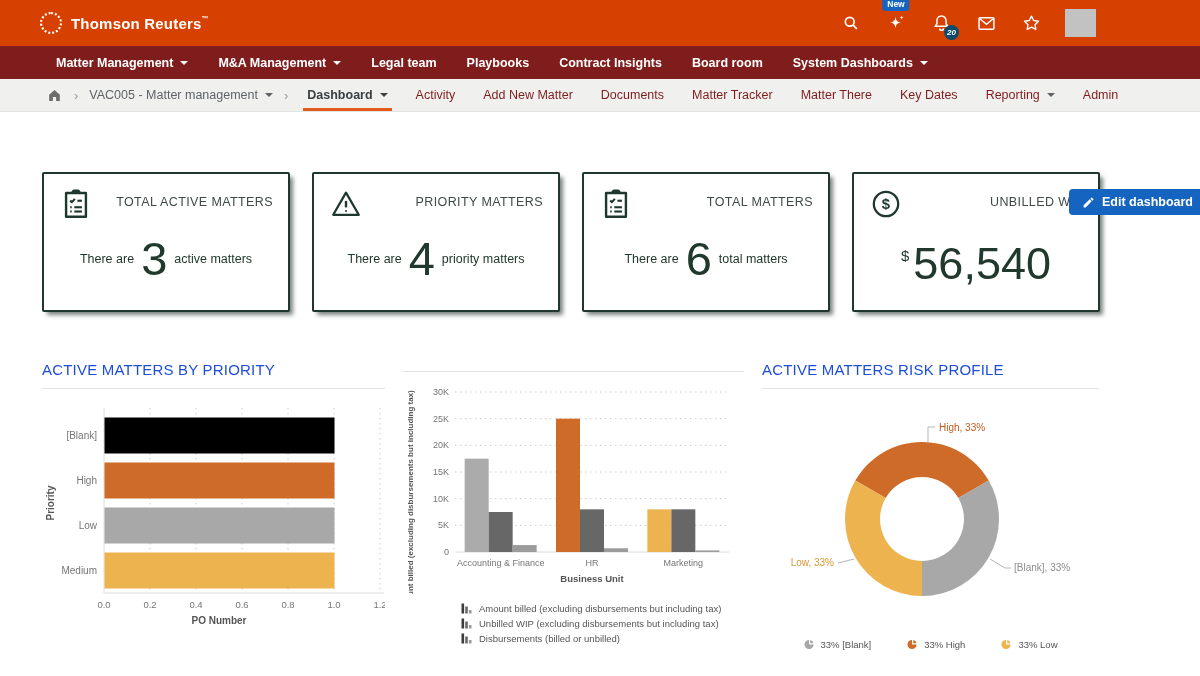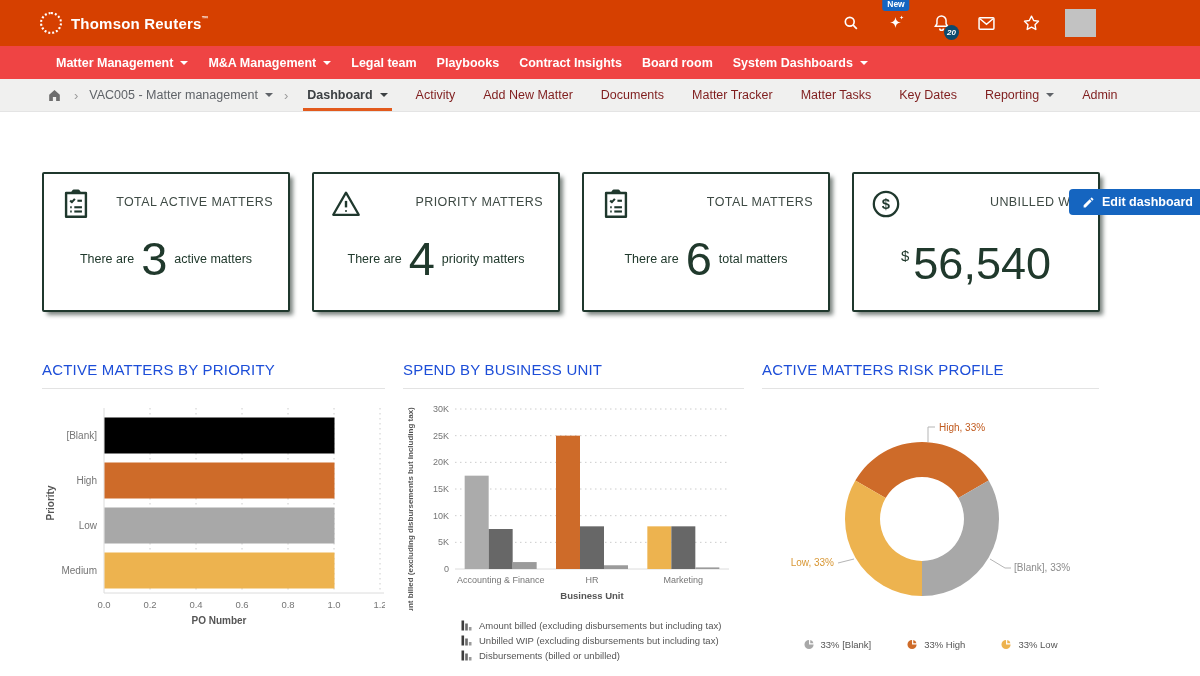--- a/index.html
+++ b/index.html
@@ -16,21 +16,21 @@
   .top-icons { display:flex; align-items:center; gap:23px; padding-right:104px; }
   .tico { position:relative; width:22px; height:22px; display:flex; align-items:center; justify-content:center; cursor:pointer; }
   .tico svg { display:block; }
   .new-badge { position:absolute; top:-14px; left:50%; transform:translateX(-50%); background:#1565C0; color:#fff;
     font-size:8.5px; font-weight:bold; padding:2px 5px; border-radius:3px; line-height:1; }
   .bell-badge { position:absolute; right:-7px; bottom:-6px; background:#0c4a6e; color:#fff; font-size:8px; font-weight:bold;
     width:15px; height:15px; border-radius:50%; display:flex; align-items:center; justify-content:center;font-style:italic; }
   .avatar { width:31px; height:28px; background:#C2C2C2; }
 
   
-  .modnav { background:#ef4444; height:33px; display:flex; align-items:center; gap:20px; padding-left:56px; }
+  .modnav { background:#7f1d1d; height:33px; display:flex; align-items:center; gap:30px; padding-left:56px; }
   .modnav .nav-item { color:#fff; font-size:12.5px; font-weight:bold; cursor:pointer; white-space:nowrap; display:flex; align-items:center; }
   .caret { width:0; height:0; border-left:4px solid transparent; border-right:4px solid transparent;
     border-top:4px solid currentColor; display:inline-block; margin-left:7px; }
 
   
   .crumbbar { background:#F0F0EF; height:33px; display:flex; align-items:center; padding-left:46px; border-bottom:1px solid #e4e4e4; }
   .crumbbar .sep { color:#9a9a9a; font-size:13px; margin:0 11px; }
   .crumb-item { color:#5f6368; font-size:12.5px; cursor:pointer; display:flex; align-items:center; white-space:nowrap; }
   .tabs { display:flex; align-items:center; gap:28px; margin-left:8px; height:100%; }
   .tab { color:#7f1d1d; font-size:12.5px; cursor:pointer; display:flex; align-items:center; height:100%; position:relative; white-space:nowrap; }
@@ -164,21 +164,21 @@
       <span class="tab">
           <span>Add New Matter</span>
         </span>
       <span class="tab">
           <span>Documents</span>
         </span>
       <span class="tab">
           <span>Matter Tracker</span>
         </span>
       <span class="tab">
-          <span>Matter Tasks</span>
+          <span>Matter There</span>
         </span>
       <span class="tab">
           <span>Key Dates</span>
         </span>
       <span class="tab">
           <span>Reporting</span>
           <span class="caret" style="color:#5f6368"></span>
         </span>
       <span class="tab">
           <span>Admin</span>
@@ -304,21 +304,20 @@
             <text x="200" y="209" font-family="Liberation Sans, sans-serif" text-anchor="middle" font-size="9.5" fill="#757575">0.6</text>
             <text x="246.00000000000003" y="209" font-family="Liberation Sans, sans-serif" text-anchor="middle" font-size="9.5" fill="#757575">0.8</text>
             <text x="292" y="209" font-family="Liberation Sans, sans-serif" text-anchor="middle" font-size="9.5" fill="#757575">1.0</text>
             <text x="338" y="209" font-family="Liberation Sans, sans-serif" text-anchor="middle" font-size="9.5" fill="#757575">1.2</text>
             <text x="177" y="225" font-family="Liberation Sans, sans-serif" text-anchor="middle" font-size="10" font-weight="bold" fill="#555">PO Number</text>
             <text x="12" y="104" font-family="Liberation Sans, sans-serif" text-anchor="middle" font-size="10" font-weight="bold" fill="#555" transform="rotate(-90 12 104)">Priority</text>
           </svg>
       </div>
 
       <div class="chart-sec c2">
-        <h2 class="chart-title">SPEND BY BUSINESS UNIT</h2>
         <hr class="chart-divider">
         <svg id="chart-spend" class="chart-box" width="341" height="212" viewBox="0 0 341 212">
             <line x1="52" y1="170" x2="326" y2="170" stroke="#dcdcdc"></line>
             <text x="46" y="173" font-family="Liberation Sans, sans-serif" text-anchor="end" font-size="9" fill="#757575">0</text>
             <line x1="52" y1="143.33333333333334" x2="326" y2="143.33333333333334" stroke="#cccccc" stroke-width="1" stroke-dasharray="1.5,3.5"></line>
             <text x="46" y="146.33333333333334" font-family="Liberation Sans, sans-serif" text-anchor="end" font-size="9" fill="#757575">5K</text>
             <line x1="52" y1="116.66666666666667" x2="326" y2="116.66666666666667" stroke="#cccccc" stroke-width="1" stroke-dasharray="1.5,3.5"></line>
             <text x="46" y="119.66666666666667" font-family="Liberation Sans, sans-serif" text-anchor="end" font-size="9" fill="#757575">10K</text>
             <line x1="52" y1="90" x2="326" y2="90" stroke="#cccccc" stroke-width="1" stroke-dasharray="1.5,3.5"></line>
             <text x="46" y="93" font-family="Liberation Sans, sans-serif" text-anchor="end" font-size="9" fill="#757575">15K</text>

